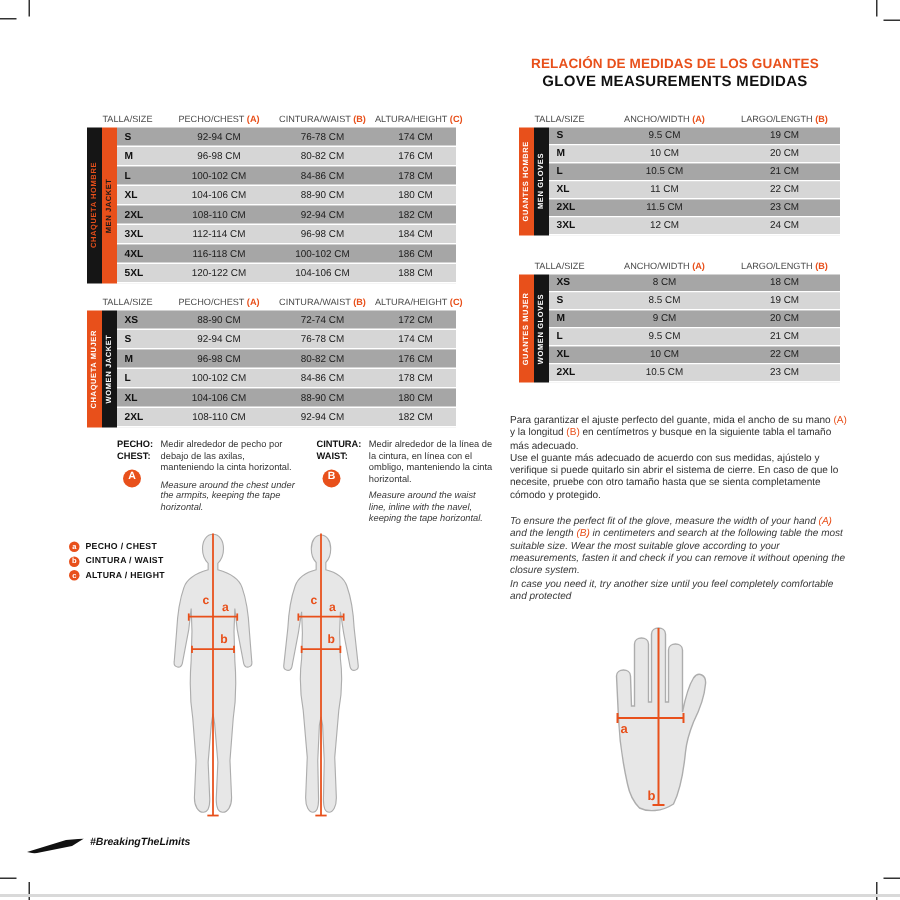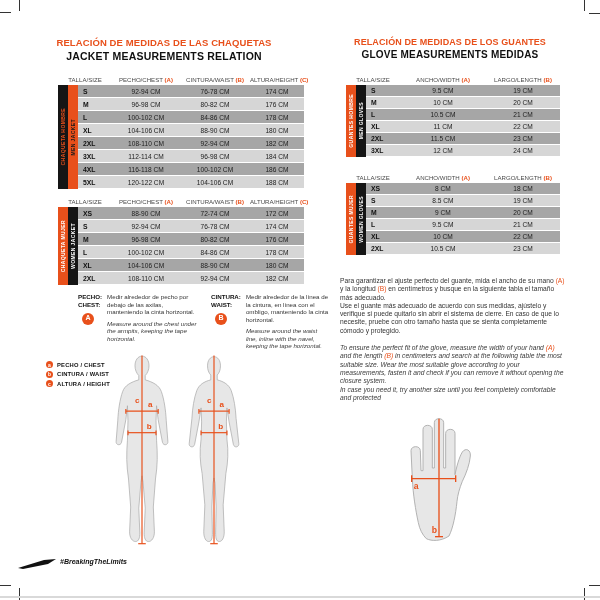--- a/index.html
+++ b/index.html
@@ -75,24 +75,20 @@
 
   <div class="mark" style="left:19px;top:0;width:1px;height:11px;"></div>
   <div class="mark" style="left:0;top:12px;width:11px;height:1px;"></div>
   <div class="mark" style="left:584px;top:0;width:1px;height:11px;"></div>
   <div class="mark" style="left:589px;top:13px;width:11px;height:1px;"></div>
   <div class="mark" style="left:584px;top:588px;width:1px;height:12px;"></div>
   <div class="mark" style="left:589px;top:585px;width:11px;height:1px;"></div>
   <div class="mark" style="left:19px;top:588px;width:1px;height:12px;"></div>
   <div class="mark" style="left:0;top:585px;width:11px;height:1px;"></div>
 
-  <div class="title-block" style="left:36px;top:37px;width:256px;">
-    <div class="title-es">RELACIÓN DE MEDIDAS DE LAS CHAQUETAS</div>
-    <div class="title-en">JACKET MEASUREMENTS RELATION</div>
-  </div>
 
   <div class="tbl jacket" style="left:58px;top:74px;width:246px;">
     <div class="tbl-head">
       <span class="th th-size"><span>TALLA/SIZE</span></span>
       <span class="th c1"><span>PECHO/CHEST</span> <span class="ref">(A)</span></span>
       <span class="th c2"><span>CINTURA/WAIST</span> <span class="ref">(B)</span></span>
       <span class="th c3"><span>ALTURA/HEIGHT</span> <span class="ref">(C)</span></span>
     </div>
     <div class="tbl-body">
       <div class="bars">

